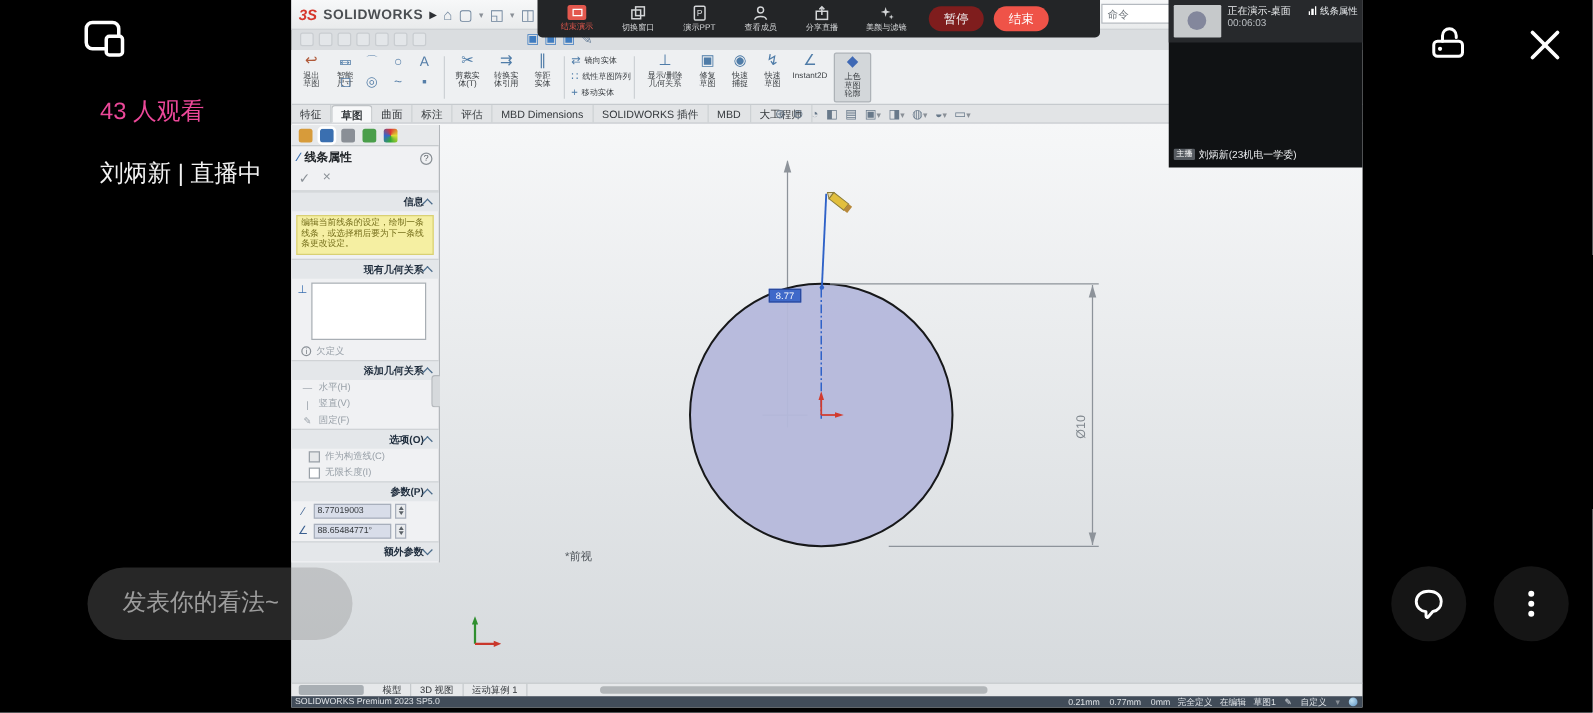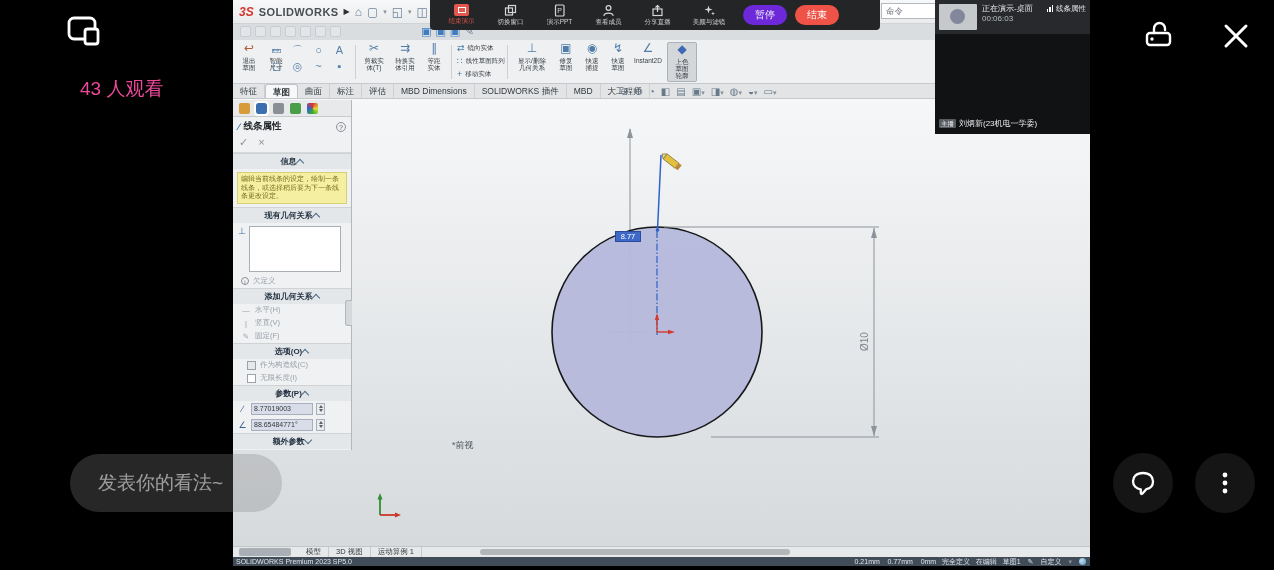--- a/index.html
+++ b/index.html
@@ -30,21 +30,21 @@
 .rtab.on{background:#f7f8f9;border:1px solid #bfc3c6;border-bottom:none;border-radius:3px 3px 0 0;font-weight:bold}
 .headsup{position:absolute;left:387px;top:0px;height:14px;display:flex;align-items:center;gap:6px;color:#68798a;font-size:10px}
 .tree{position:absolute;left:122px;top:100px;font-size:9px;color:#26292c;display:flex;gap:3px;align-items:center}
 
 #panel{position:absolute;left:0;top:100px;width:119px;height:350px;background:#f0f1f3;border-right:1px solid #b3b7bb;z-index:3;font-size:7.5px;color:#3c4146}
 .ptabs{height:17px;background:#e7e9eb;border-bottom:1px solid #c7cbce;display:flex;align-items:center;gap:6px;padding:0 6px}
 .pt{width:11px;height:11px;border-radius:2px}
 .ptitle{display:flex;align-items:center;gap:4px;padding:3px 5px;font-size:9.5px;font-weight:bold;color:#23272b}
 .help{margin-left:auto;width:10px;height:10px;border:1px solid #8a9096;border-radius:50%;font-size:7px;text-align:center;line-height:10px;color:#5a6066;font-weight:normal}
 .pok{display:flex;gap:10px;padding:0 6px 3px;font-size:11px;color:#8a9096;border-bottom:1px solid #d6d9dc}
-.sech{display:flex;justify-content:center;align-items:center;padding:2px 6px 2px 5px;font-size:8px;font-weight:bold;color:#1e2c3c;background:#e4e7ea;border-top:1px solid #d0d3d6}
+.sech{display:flex;justify-content:flex-end;align-items:center;padding:2px 6px 2px 5px;font-size:8px;font-weight:bold;color:#1e2c3c;background:#e4e7ea;border-top:1px solid #d0d3d6}
 .chevu{width:6px;height:6px;border-left:1.4px solid #4a6b8a;border-top:1.4px solid #4a6b8a;transform:rotate(45deg);margin-top:3px}
 .chevd{width:6px;height:6px;border-left:1.4px solid #4a6b8a;border-top:1.4px solid #4a6b8a;transform:rotate(225deg);margin-bottom:3px}
 .infobox{margin:3px 4px;background:#f5efa2;border:1px solid #d9d074;color:#77701d;font-size:7px;line-height:8.5px;padding:2px 3px}
 .relbox{margin:3px 4px 3px 16px;width:92px;height:46px;background:#fff;border:1px solid #a8aeb4}
 .relperp{position:absolute;left:5px;font-size:9px;color:#3a6fb0}
 .grayrow{display:flex;align-items:center;gap:4px;padding:1.5px 8px;color:#98a0a8}
 .icircle{width:8px;height:8px;border:1px solid #8a9096;border-radius:50%;font-size:6px;line-height:8px;text-align:center;color:#6a7076}
 .cb{width:9px;height:9px;border:1px solid #9aa1a8;background:#fff;display:inline-block}
 .parrow{display:flex;align-items:center;gap:3px;padding:2px 4px}
 .pic{width:11px;font-size:9px;color:#3a5f90;text-align:center}
@@ -71,21 +71,21 @@
 .hostline{position:absolute;left:80px;top:126px;font-size:19px;color:#f2f2f2;text-shadow:0 1px 2px rgba(0,0,0,.5);z-index:10}
 .commentpill{position:absolute;left:70px;top:454px;width:212px;height:58px;border-radius:29px;background:rgba(130,130,130,.30);color:rgba(255,255,255,.55);font-size:19px;line-height:58px;padding-left:28px;z-index:10}
 .roundbtn{position:absolute;width:60px;height:60px;border-radius:50%;background:rgba(60,60,60,.35);display:flex;align-items:center;justify-content:center;z-index:10}
 
 #pbar{position:absolute;left:430px;top:0;width:450px;height:30px;background:#232527;border-radius:0 0 4px 4px;display:flex;align-items:center;padding:0 8px;gap:2px;z-index:7}
 .pitem{width:47px;display:flex;flex-direction:column;align-items:center;gap:1px}
 .plab{font-size:6.5px;color:#d4d6d8;white-space:nowrap}
 .redchip{width:15px;height:12px;background:#e3584e;border-radius:2px;display:flex;align-items:center;justify-content:center}
 .mon{width:8px;height:6px;border:1.2px solid #fff}
 .pill{height:20px;border-radius:10px;font-size:10px;color:#f0f1f2;display:flex;align-items:center;justify-content:center;margin-left:6px}
-.pause{width:44px;background:#6d28d9}
+.pause{width:44px;background:#7f1d1d}
 .endp{width:44px;background:#ef5348;color:#fff}
 
 #fwin{position:absolute;left:935px;top:0;width:155px;height:134px;background:#101214;z-index:6}
 .fwtop{display:flex;gap:5px;padding:4px;background:#27292c}
 .thumb{width:38px;height:26px;background:#c6c9cb;border-radius:1px;position:relative}
 .thumb:after{content:"";position:absolute;left:11px;top:5px;width:15px;height:15px;border-radius:50%;background:#83879c}
 .fwstatus{font-size:8px;color:#eceef0;line-height:10px}
 .fwtimer{font-size:8px;color:#b9bdc1;line-height:10px}
 .net{margin-left:auto;display:flex;gap:3px;align-items:flex-start;font-size:7.5px;color:#e4e7ea}
 .bars{display:flex;align-items:flex-end;gap:1px;height:7px;margin-top:1px}
@@ -465,20 +465,21 @@
       <span class="rolebadge">主播</span>
       <span class="uname">刘炳新(23机电一学委)</span>
     </div>
   </div>
 
   <svg class="abs" style="left:66px;top:14px;z-index:10" width="44" height="38" viewBox="0 0 44 38">
     <rect x="3" y="4" width="26" height="21" rx="5" fill="none" stroke="#fff" stroke-width="2.8"></rect>
     <rect x="19" y="15" width="13" height="15" rx="2.5" fill="#000" stroke="#fff" stroke-width="2.8"></rect>
   </svg>
   <div class="viewers">43 人观看</div>
+  <div class="hostline">刘炳新 | 直播中</div>
 
   <svg class="abs" style="left:1141px;top:20px;z-index:10" width="36" height="30" viewBox="0 0 36 30">
     <rect x="6" y="13" width="23" height="12" rx="3" fill="none" stroke="#fff" stroke-width="2.4"></rect>
     <circle cx="11" cy="19" r="1.7" fill="#fff"></circle>
     <path d="M13 13 V8.5 A5.5 5.5 0 0 1 24 8.5 V10" fill="none" stroke="#fff" stroke-width="2.4" stroke-linecap="round"></path>
   </svg>
   <svg class="abs" style="left:1221px;top:21px;z-index:10" width="30" height="30" viewBox="0 0 30 30">
     <line x1="5" y1="5" x2="25" y2="25" stroke="#fff" stroke-width="3" stroke-linecap="round"></line>
     <line x1="25" y1="5" x2="5" y2="25" stroke="#fff" stroke-width="3" stroke-linecap="round"></line>
   </svg>

